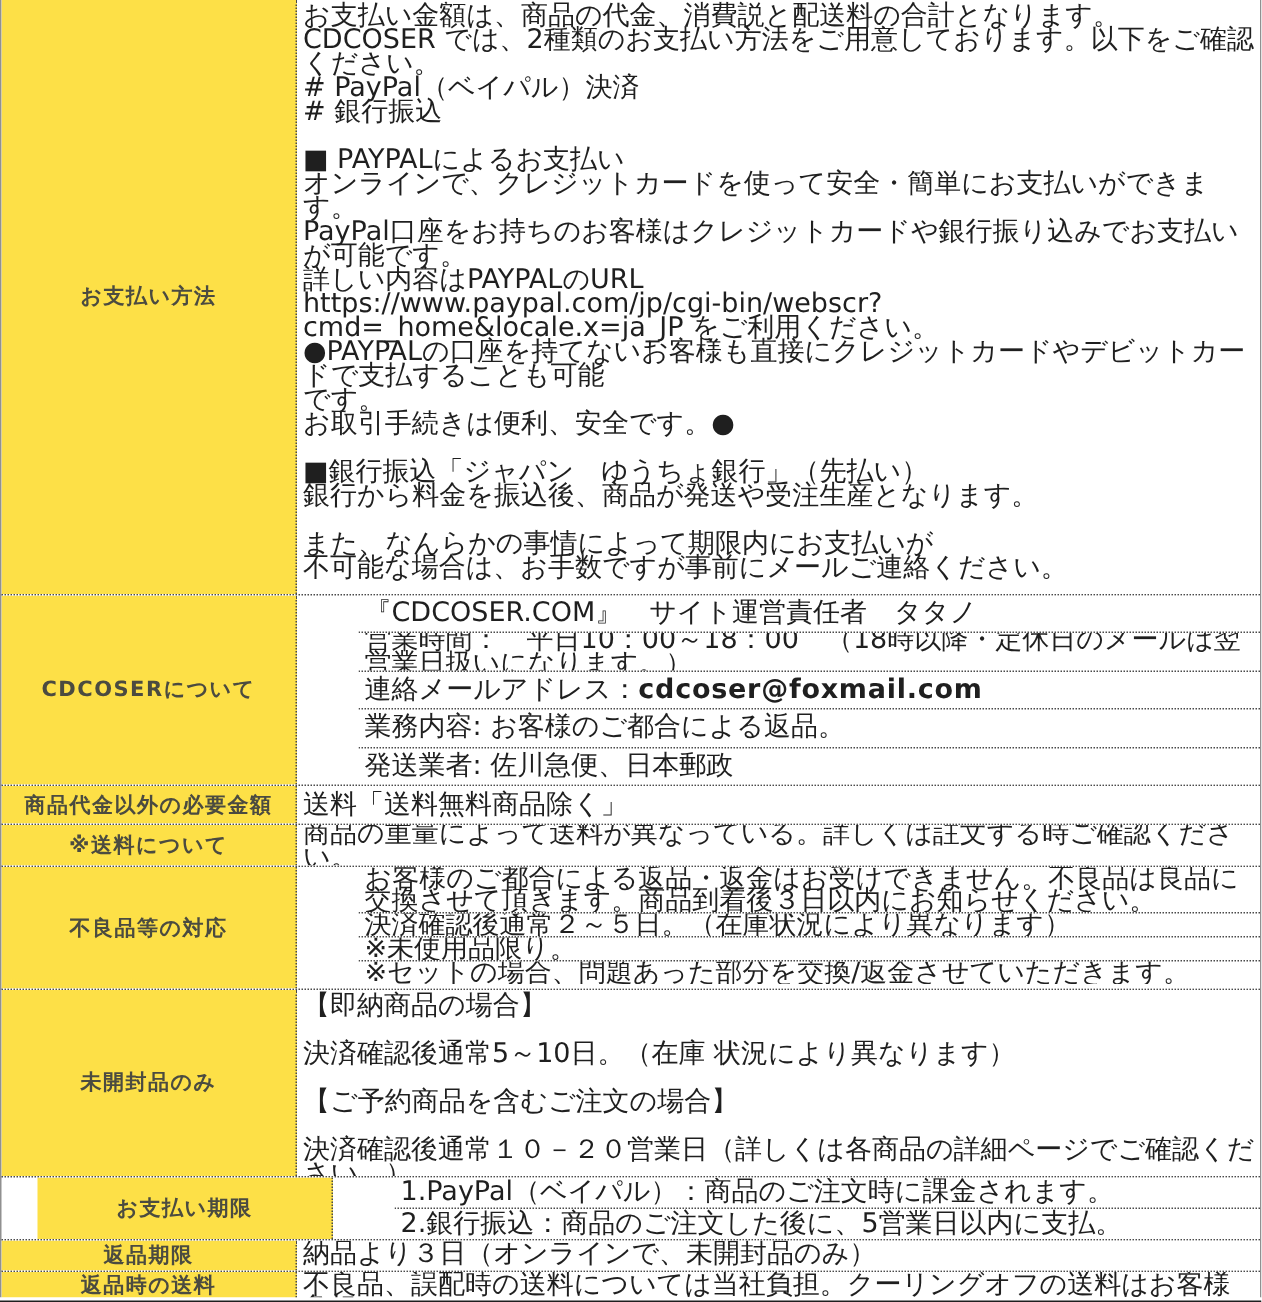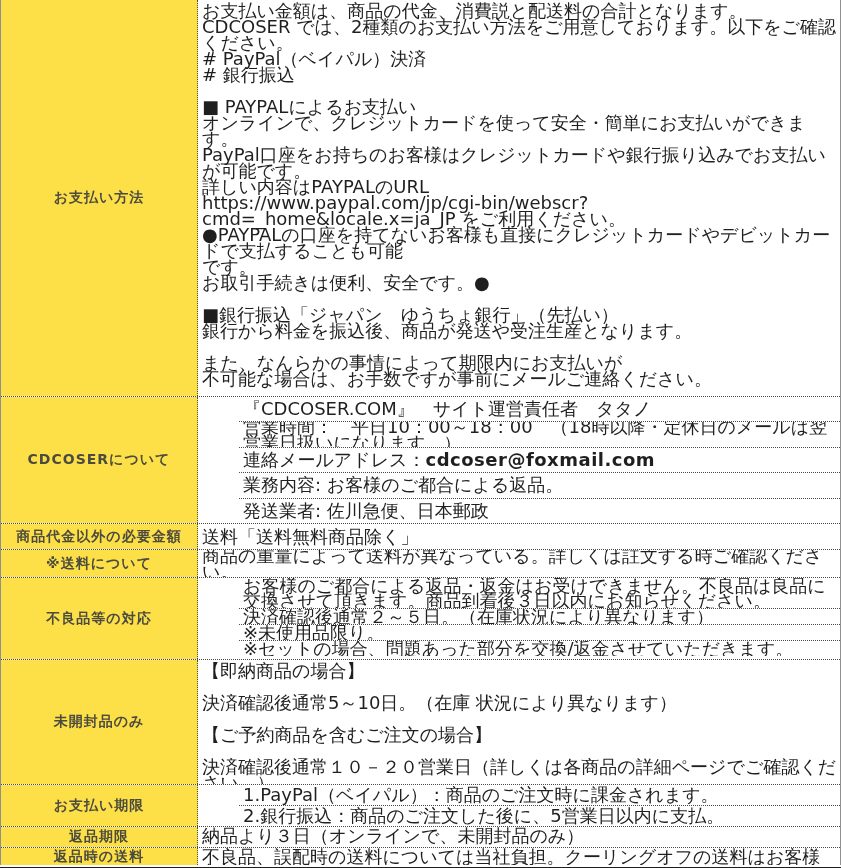--- a/index.html
+++ b/index.html
@@ -43,21 +43,21 @@
     overflow: hidden;
   }
   .pre { white-space: pre-line; }
   
   .h1 { height: 397px; }
   .h2 { height: 127px; }
   .h3 { height: 26px; }
   .h4 { height: 28px; }
   .h5 { height: 82px; }
   .h6 { height: 125px; }
-  .h7 { height: 42px; }
+  .h7 { height: 42px; padding-left: 24px; }
   .h8 { height: 21px; }
   .h9 { height: 17px; border-bottom: none; }
   .subrows {
     padding: 0;
     display: flex;
     flex-direction: column;
     margin-left: 41px;
   }
   .subrow {
     border-bottom: 1px dotted #4a4a4a;

